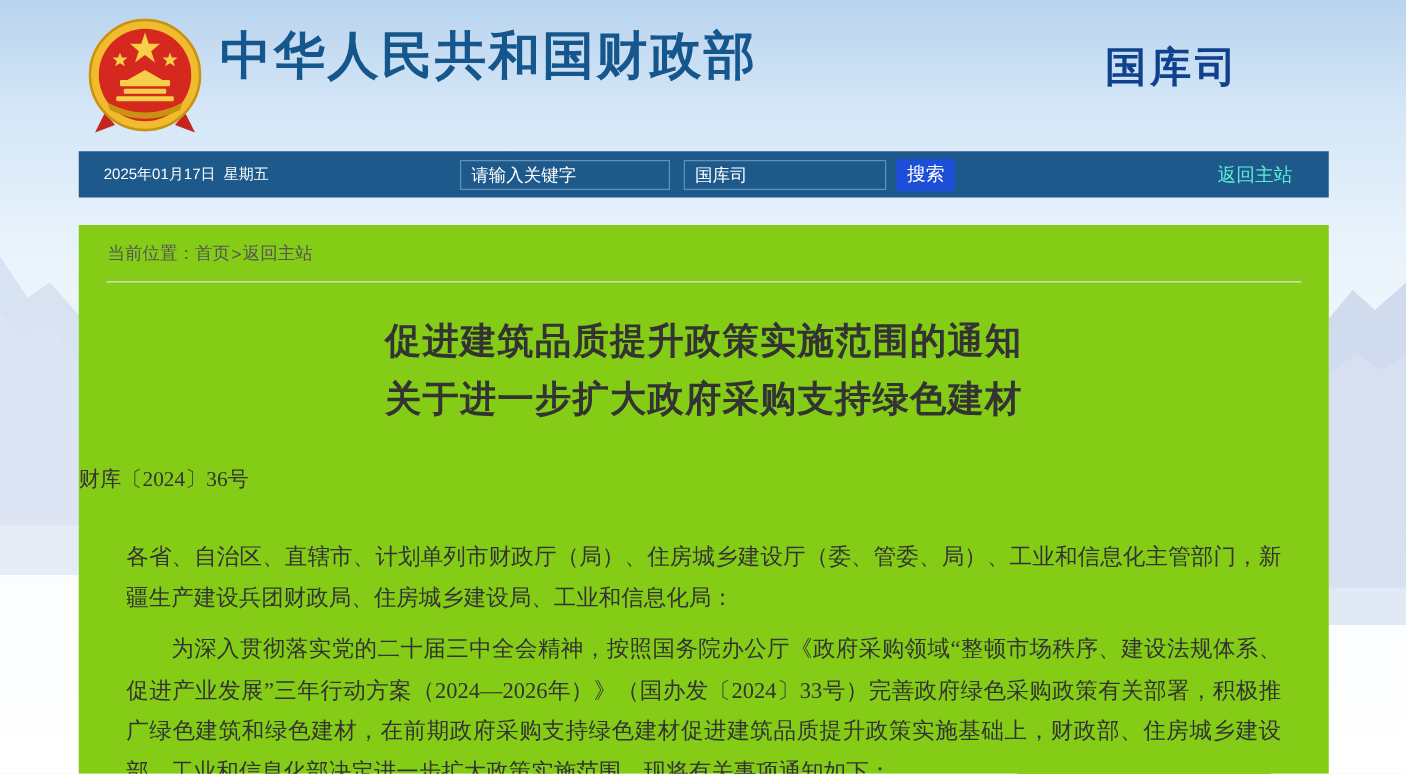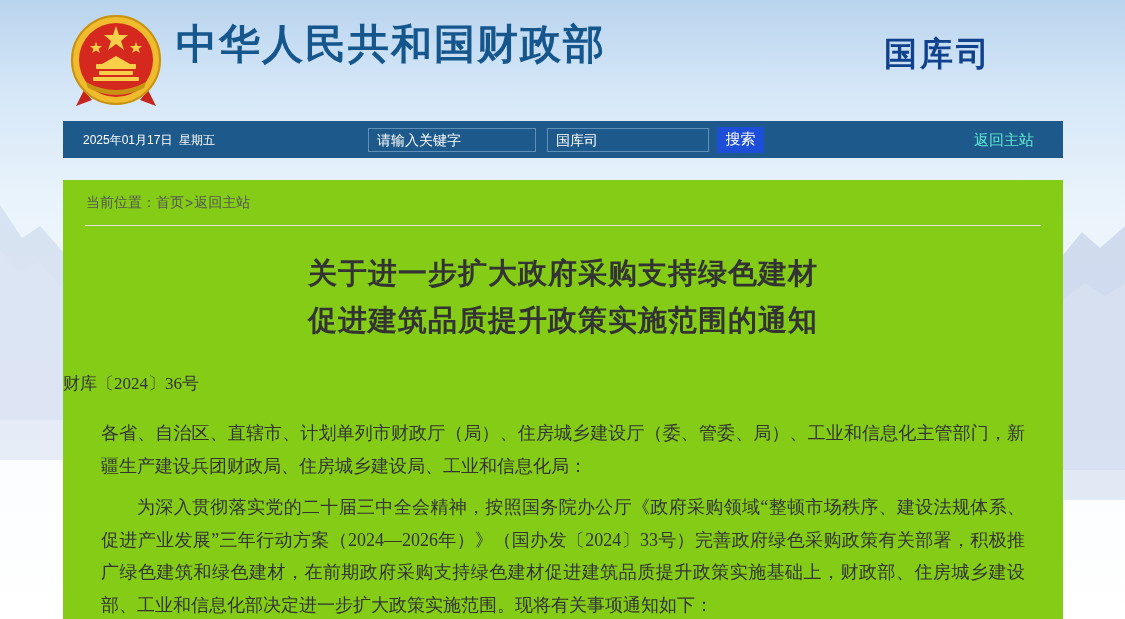--- a/index.html
+++ b/index.html
@@ -44,21 +44,21 @@
   .card-divider { border-top:1px solid #e2e2e2; margin:0 22px; }
 
   .doc-title-wrap { text-align:center; padding-top:24px; }
   .doc-title-line { font-size:29px; line-height:47px; font-weight:600; color:#333; letter-spacing:1px;
       font-family:"Liberation Sans","DejaVu Sans",sans-serif; }
   .doc-number { text-align:left; margin-top:28px; font-size:17px; color:#333;
       font-family:"Liberation Serif","DejaVu Serif",serif; }
 
   .doc-body { padding:0 38px; font-family:"Liberation Serif","DejaVu Serif",serif;
       font-size:18px; line-height:32.5px; color:#333; text-align:justify; }
-  .doc-body p.first { margin-top:22px; }
+  .doc-body p.first { margin-top:34px; }
   .doc-body p.indent { margin-top:9px; text-indent:2em; }
 </style>
 </head>
 <body>
 
 <svg class="bg-mountains" viewBox="0 0 1125 619">
   <polygon points="0,205 22,238 40,226 63,252 63,420 0,420" fill="#ccd8ec" opacity="0.65"></polygon>
   <polygon points="0,250 18,272 40,262 63,290 63,460 0,460" fill="#dde6f4" opacity="0.7"></polygon>
   <polygon points="1063,255 1082,232 1100,248 1125,226 1125,470 1063,470" fill="#c5d2e9" opacity="0.75"></polygon>
   <polygon points="1063,300 1085,283 1105,296 1125,284 1125,500 1063,500" fill="#d8e2f2" opacity="0.75"></polygon>
@@ -101,22 +101,22 @@
 <div class="content-card">
   <div class="breadcrumb-row">
     <span>当前位置：</span>
     <a>首页</a>
     <span class="breadcrumb-sep">&gt;</span>
     <a>返回主站</a>
   </div>
   <div class="card-divider"></div>
 
   <div class="doc-title-wrap">
+    <div class="doc-title-line">促进建筑品质提升政策实施范围的通知</div>
     <div class="doc-title-line">关于进一步扩大政府采购支持绿色建材</div>
-    <div class="doc-title-line">促进建筑品质提升政策实施范围的通知</div>
   </div>
 
   <div class="doc-number">财库〔2024〕36号</div>
 
   <div class="doc-body">
     <p class="first">各省、自治区、直辖市、计划单列市财政厅（局）、住房城乡建设厅（委、管委、局）、工业和信息化主管部门，新疆生产建设兵团财政局、住房城乡建设局、工业和信息化局：</p>
     <p class="indent">为深入贯彻落实党的二十届三中全会精神，按照国务院办公厅《政府采购领域“整顿市场秩序、建设法规体系、促进产业发展”三年行动方案（2024—2026年）》（国办发〔2024〕33号）完善政府绿色采购政策有关部署，积极推广绿色建筑和绿色建材，在前期政府采购支持绿色建材促进建筑品质提升政策实施基础上，财政部、住房城乡建设部、工业和信息化部决定进一步扩大政策实施范围。现将有关事项通知如下：</p>
   </div>
 </div>
 

